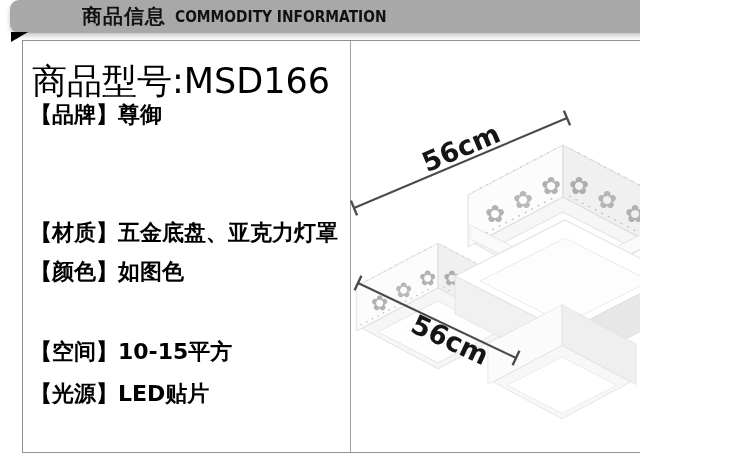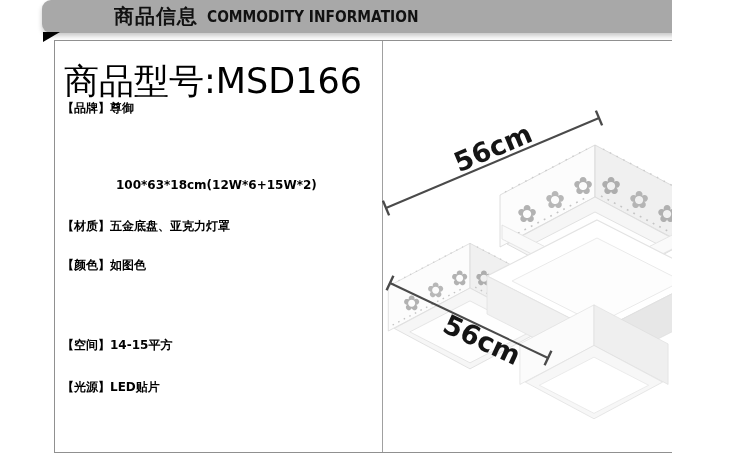--- a/index.html
+++ b/index.html
@@ -1,17 +1,17 @@
 <!DOCTYPE html>
 <html><head>
 <meta charset="utf-8">
 <style>
   html,body{margin:0;padding:0;background:#fff;}
   .page{position:relative;width:640px;height:464px;background:#ffffff;overflow:hidden;
-        font-family:"DejaVu Sans","Liberation Sans",sans-serif;margin-left:32px;}
+        font-family:"DejaVu Sans","Liberation Sans",sans-serif;}
 
   
   .ribbon{position:absolute;left:10px;top:0;width:730px;height:33px;
           background:#a8a8a8;border-radius:9px;
           box-shadow:0 3px 5px rgba(0,0,0,.22);}
   .hgroup{position:absolute;top:0;height:33px;display:flex;align-items:center;gap:9px;color:#111;}
   .hgroup-left{left:72px;}
   .hgroup-right{left:450px;}
   .h-cn{font-size:20px;font-weight:700;letter-spacing:1px;}
   .h-en{font-size:15px;font-weight:700;letter-spacing:0px;transform:scaleX(.92);transform-origin:left center;}
@@ -20,21 +20,21 @@
   .fold-right{left:722px;clip-path:polygon(0 0,100% 0,100% 100%);}
 
   
   .content-box{position:absolute;left:22px;top:40px;width:703px;height:411px;
                border:1px solid #909090;background:#fff;}
   .divider{position:absolute;left:327px;top:0;width:1px;height:100%;background:#a0a0a0;}
 
   
   .model-heading{position:absolute;left:32px;top:58px;font-size:35px;font-weight:500;
                  color:#000;white-space:nowrap;}
-  .spec{position:absolute;left:30px;font-size:12px;font-weight:700;color:#000;white-space:nowrap;}
+  .spec{position:absolute;left:30px;font-size:22px;font-weight:700;color:#000;white-space:nowrap;}
   .spec-cont{left:84px;}
 
   
   .right-panel{position:absolute;left:350px;top:40px;width:376px;height:411px;overflow:hidden;}
   .dim-label{font-size:27px;font-weight:600;fill:#151515;
              font-family:"DejaVu Sans","Liberation Sans",sans-serif;}
 </style>
 </head>
 <body>
 
@@ -51,31 +51,28 @@
 
   <div class="content-box">
     <div class="divider"></div>
   </div>
 
   <div class="model-heading">商品型号:MSD166</div>
 
   <div class="spec" style="top:100px">
     <span>【品牌】</span><span>尊御</span>
   </div>
-  <div class="spec spec-cont" style="top:178px">
-    <span>100*63*18cm(12W*6+15W*2)</span>
-  </div>
   <div class="spec" style="top:257px">
     <span>【颜色】</span><span>如图色</span>
   </div>
   <div class="spec" style="top:218px">
     <span>【材质】</span><span>五金底盘、亚克力灯罩</span>
   </div>
   <div class="spec" style="top:337px">
-    <span>【空间】</span><span>14-15平方</span>
+    <span>【空间】</span><span>10-15平方</span>
   </div>
   <div class="spec" style="top:379px">
     <span>【光源】</span><span>LED贴片</span>
   </div>
 
   <div class="right-panel">
     <svg width="376" height="411" viewBox="0 0 376 411">
       <defs>
         <g id="module">
 

